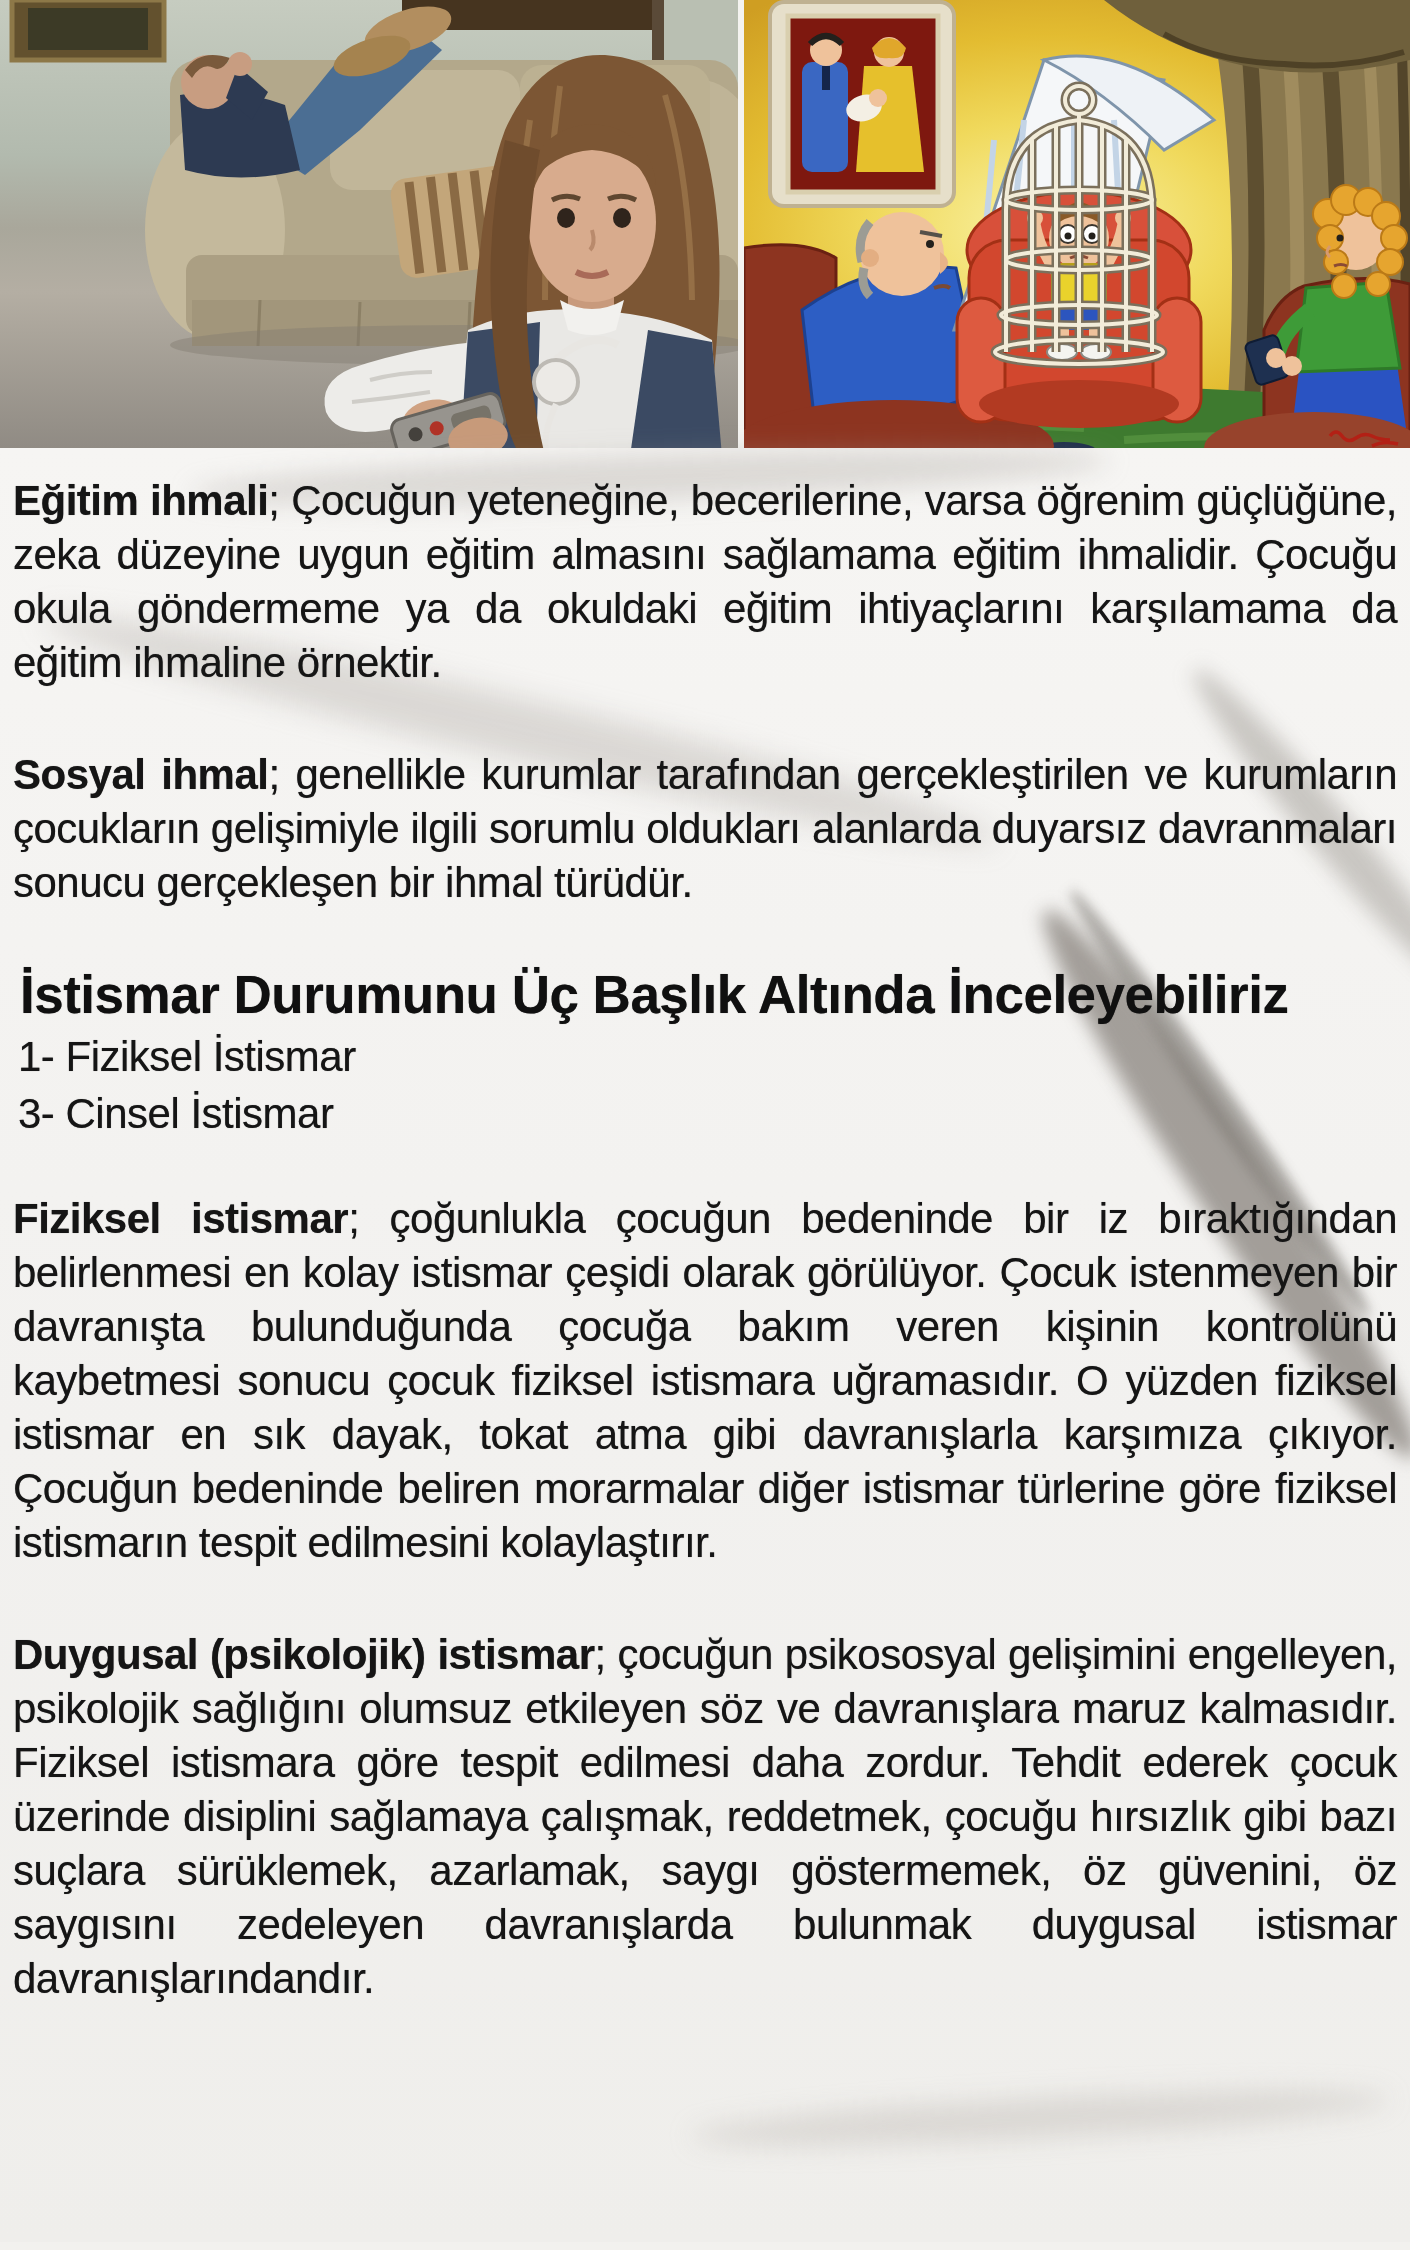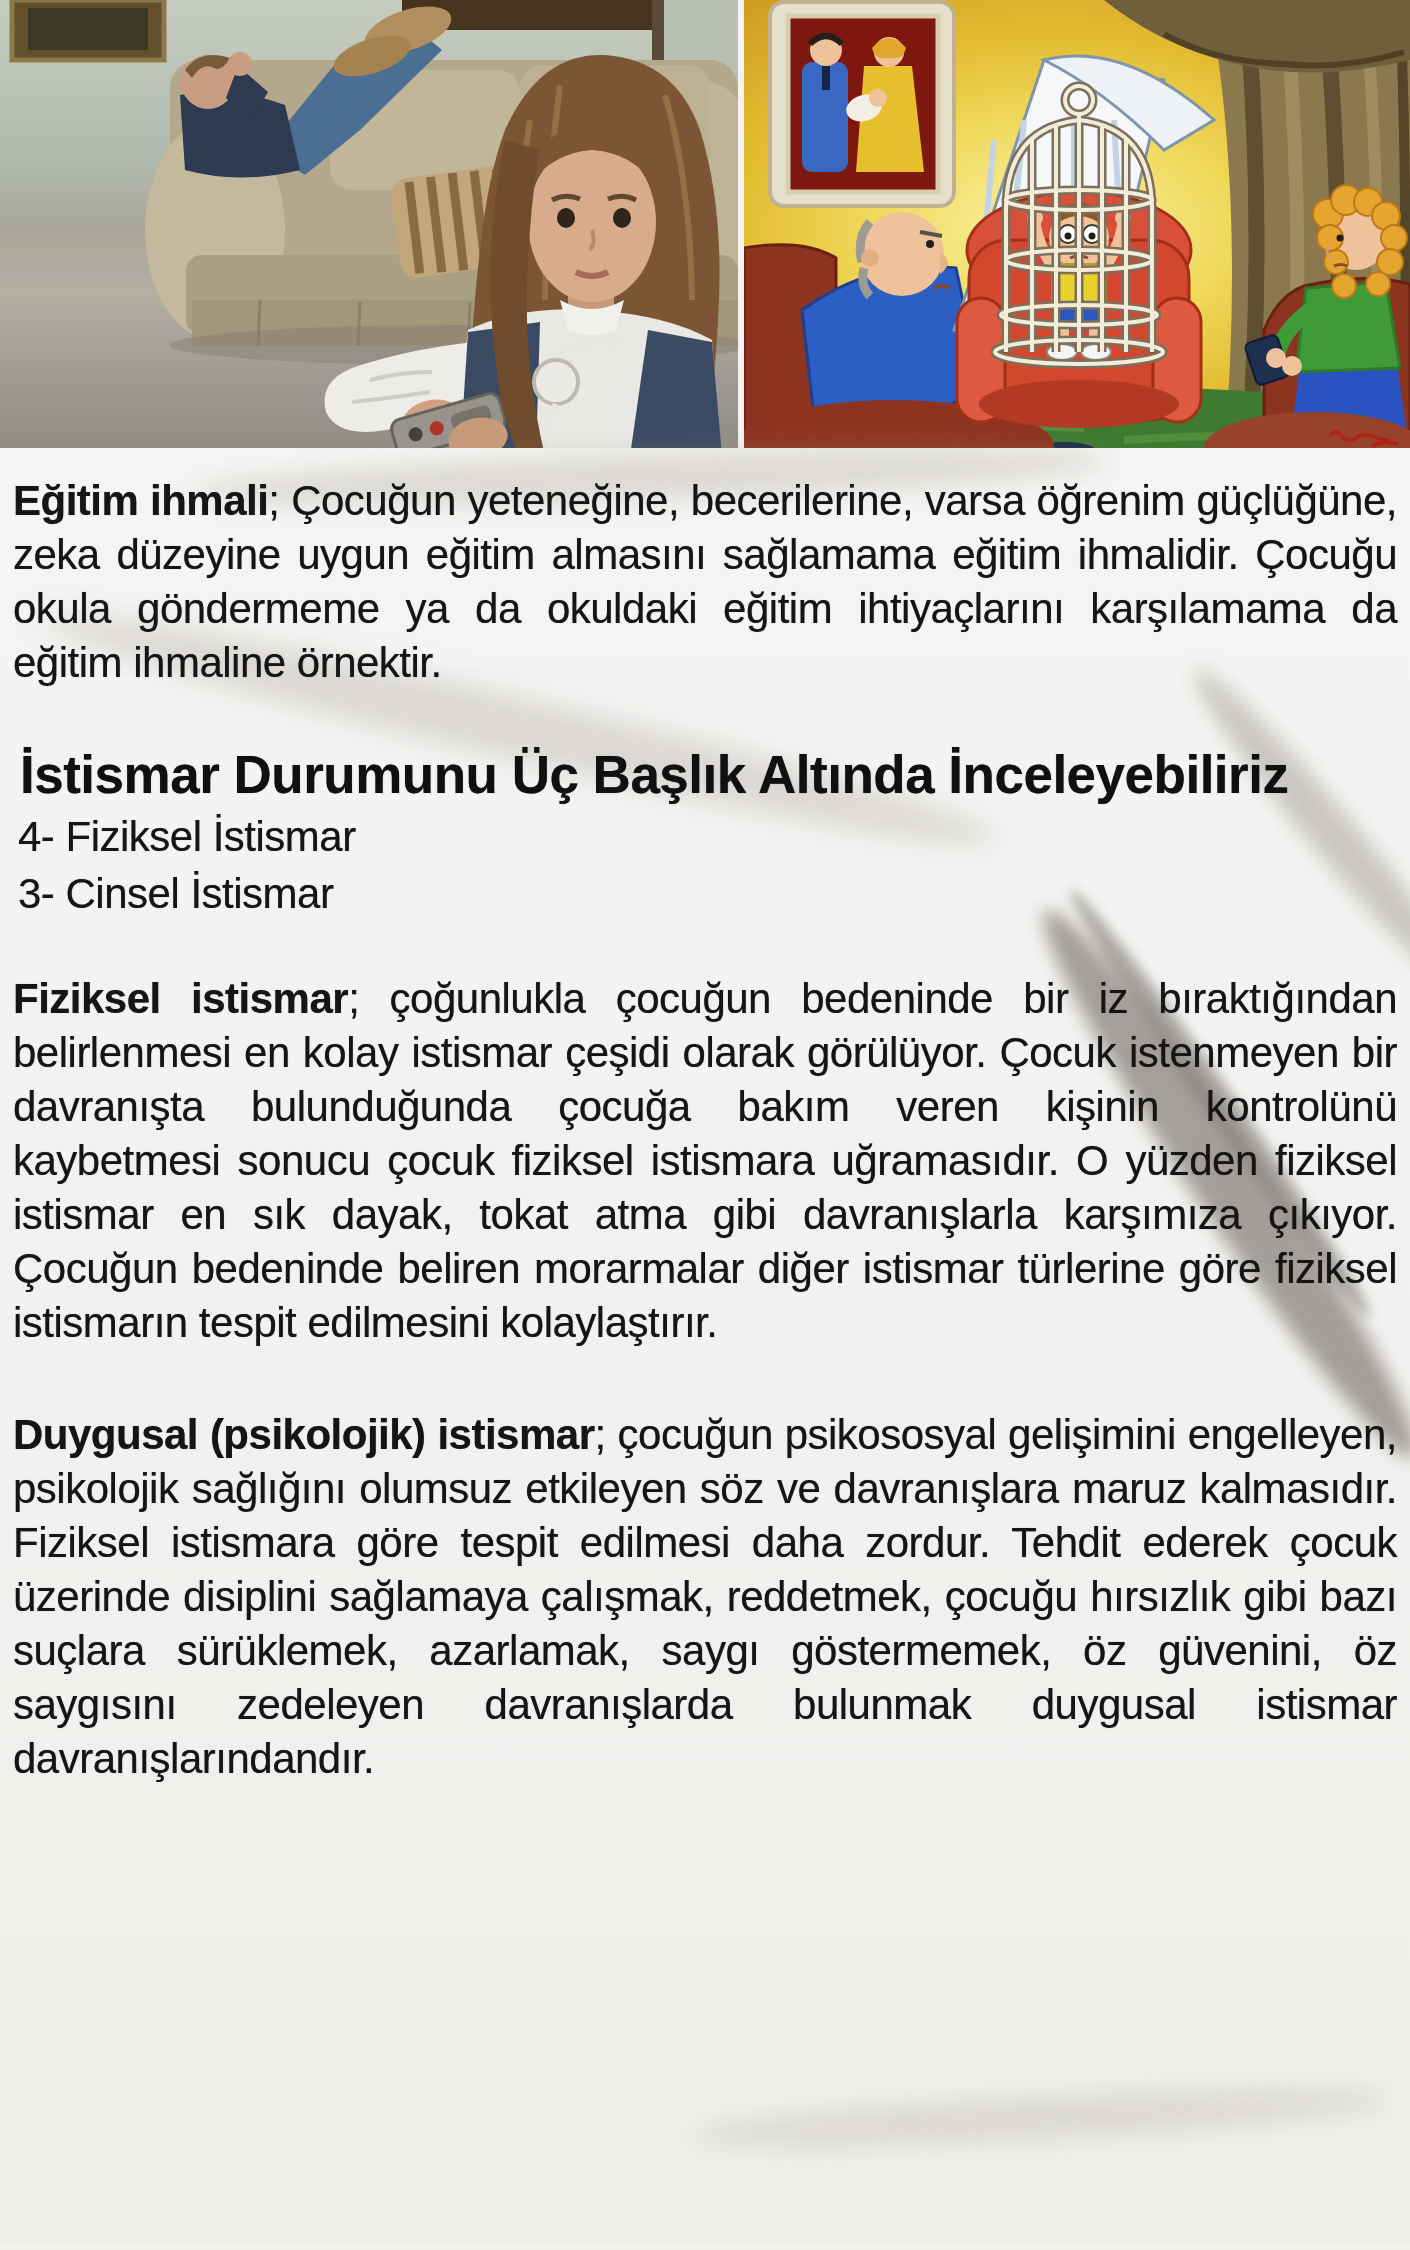--- a/index.html
+++ b/index.html
@@ -269,26 +269,27 @@
     <div class="streak s1"></div>
     <div class="streak s2"></div>
     <div class="streak s3c"></div>
     <div class="streak s3b"></div>
     <div class="streak s3"></div>
     <div class="streak s4"></div>
 
     <div class="txt">
       <p class="para"><b>Eğitim ihmali</b><span>; Çocuğun yeteneğine, becerilerine, varsa öğrenim güçlüğüne, zeka düzeyine uygun eğitim almasını sağlamama eğitim ihmalidir. Çocuğu okula göndermeme ya da okuldaki eğitim ihtiyaçlarını karşılamama da eğitim ihmaline örnektir.</span></p>
 
+      <p class="para"><b>Sosyal ihmal</b><span>; genellikle kurumlar tarafından gerçekleştirilen ve kurumların çocukların gelişimiyle ilgili sorumlu oldukları alanlarda duyarsız davranmaları sonucu gerçekleşen bir ihmal türüdür.</span></p>
 
 
       <h2 class="heading">İstismar Durumunu Üç Başlık Altında İnceleyebiliriz</h2>
 
       <ul class="abuse-list">
-        <li>4- Fiziksel İstismar</li>
+        <li>1- Fiziksel İstismar</li>
         <li>3- Cinsel İstismar</li>
       </ul>
 
       <p class="para"><b>Fiziksel istismar</b><span>; çoğunlukla çocuğun bedeninde bir iz bıraktığından belirlenmesi en kolay istismar çeşidi olarak görülüyor. Çocuk istenmeyen bir davranışta bulunduğunda çocuğa bakım veren kişinin kontrolünü kaybetmesi sonucu çocuk fiziksel istismara uğramasıdır. O yüzden fiziksel istismar en sık dayak, tokat atma gibi davranışlarla karşımıza çıkıyor. Çocuğun bedeninde beliren morarmalar diğer istismar türlerine göre fiziksel istismarın tespit edilmesini kolaylaştırır.</span></p>
 
       <p class="para"><b>Duygusal (psikolojik) istismar</b><span>; çocuğun psikososyal gelişimini engelleyen, psikolojik sağlığını olumsuz etkileyen söz ve davranışlara maruz kalmasıdır. Fiziksel istismara göre tespit edilmesi daha zordur. Tehdit ederek çocuk üzerinde disiplini sağlamaya çalışmak, reddetmek, çocuğu hırsızlık gibi bazı suçlara sürüklemek, azarlamak, saygı göstermemek, öz güvenini, öz saygısını zedeleyen davranışlarda bulunmak duygusal istismar davranışlarındandır.</span></p>
     </div>
   </div>
 </div>
 

